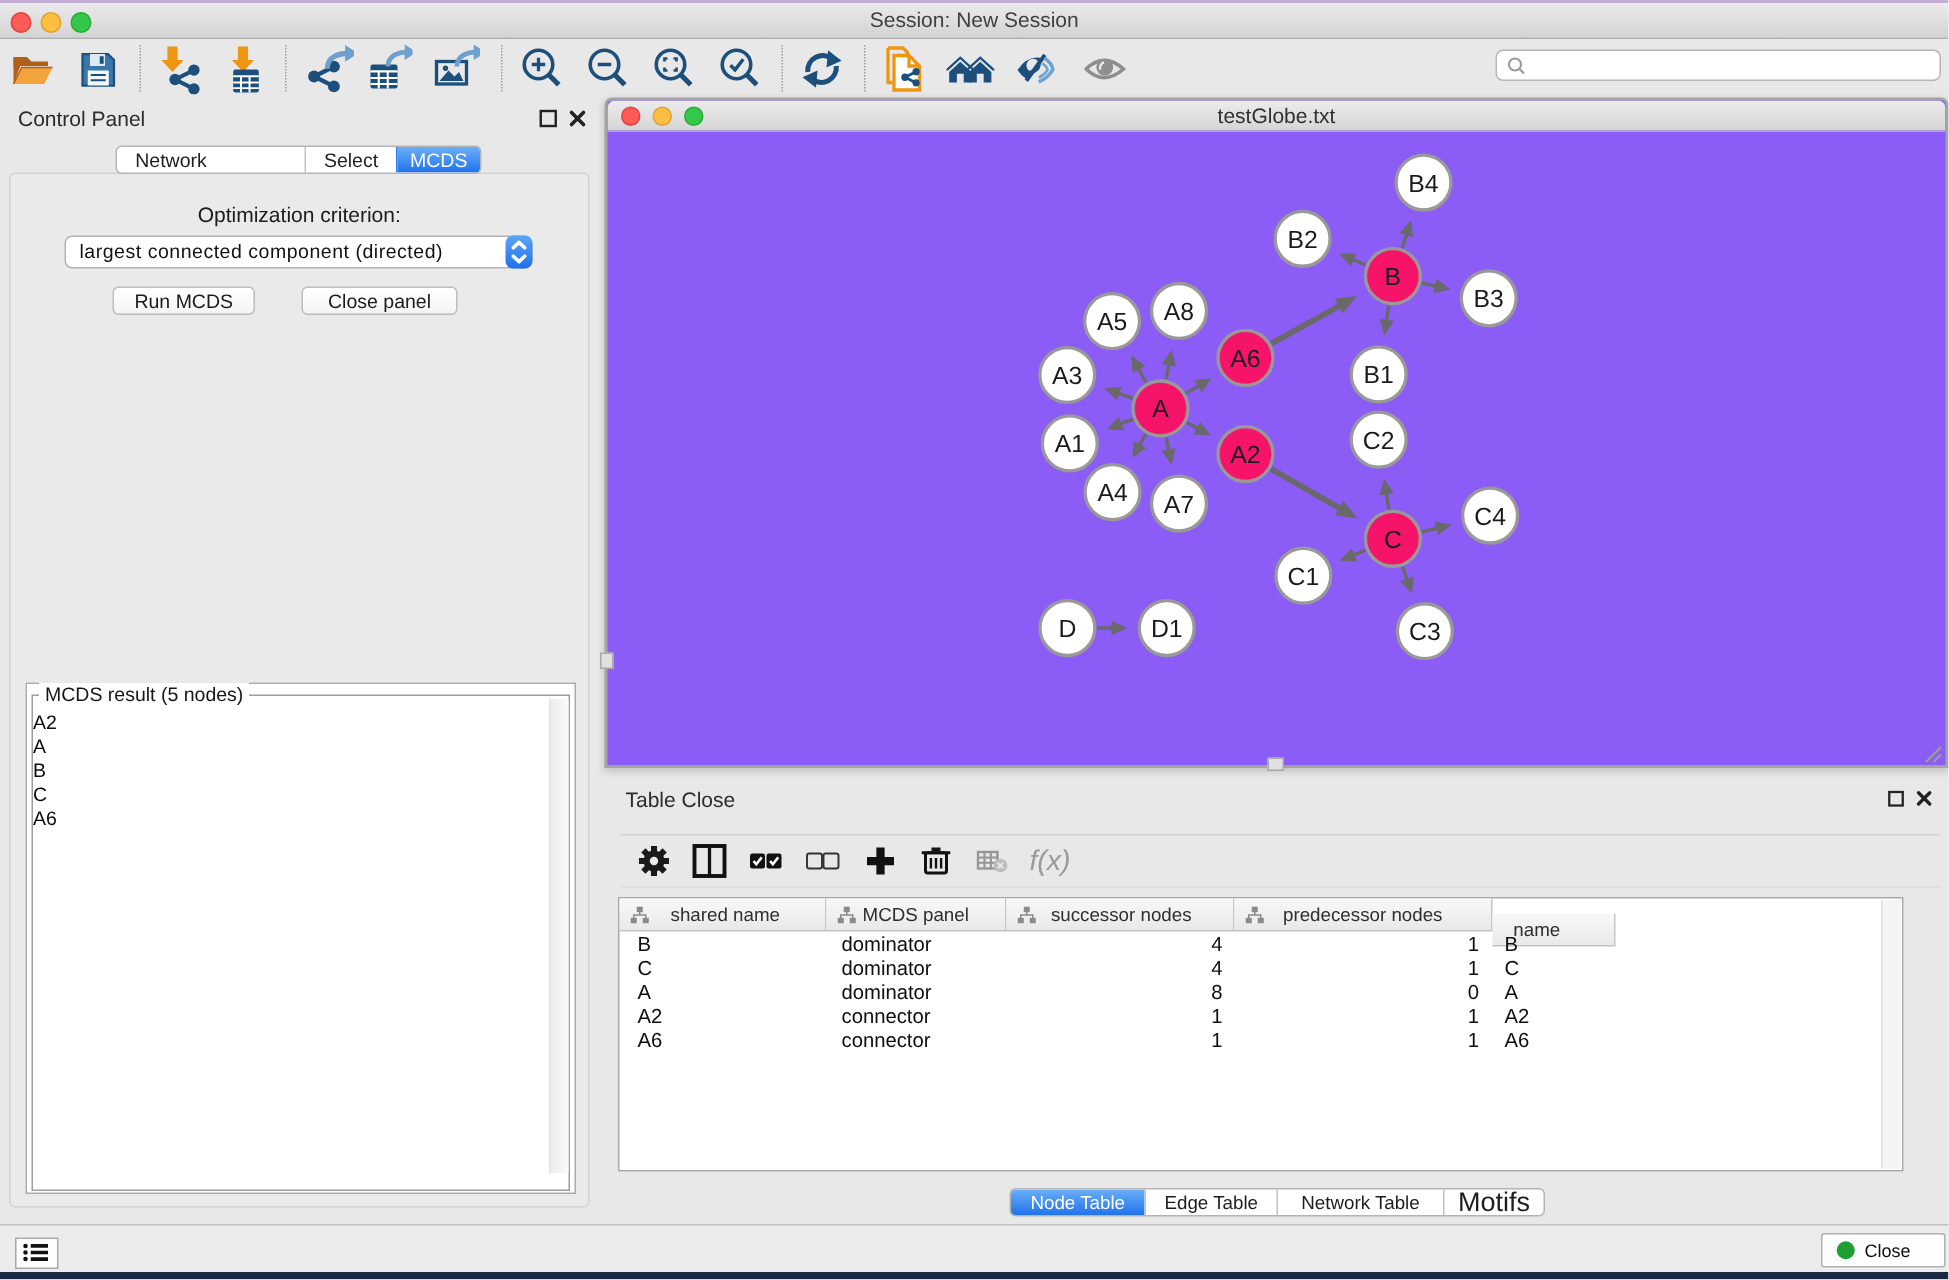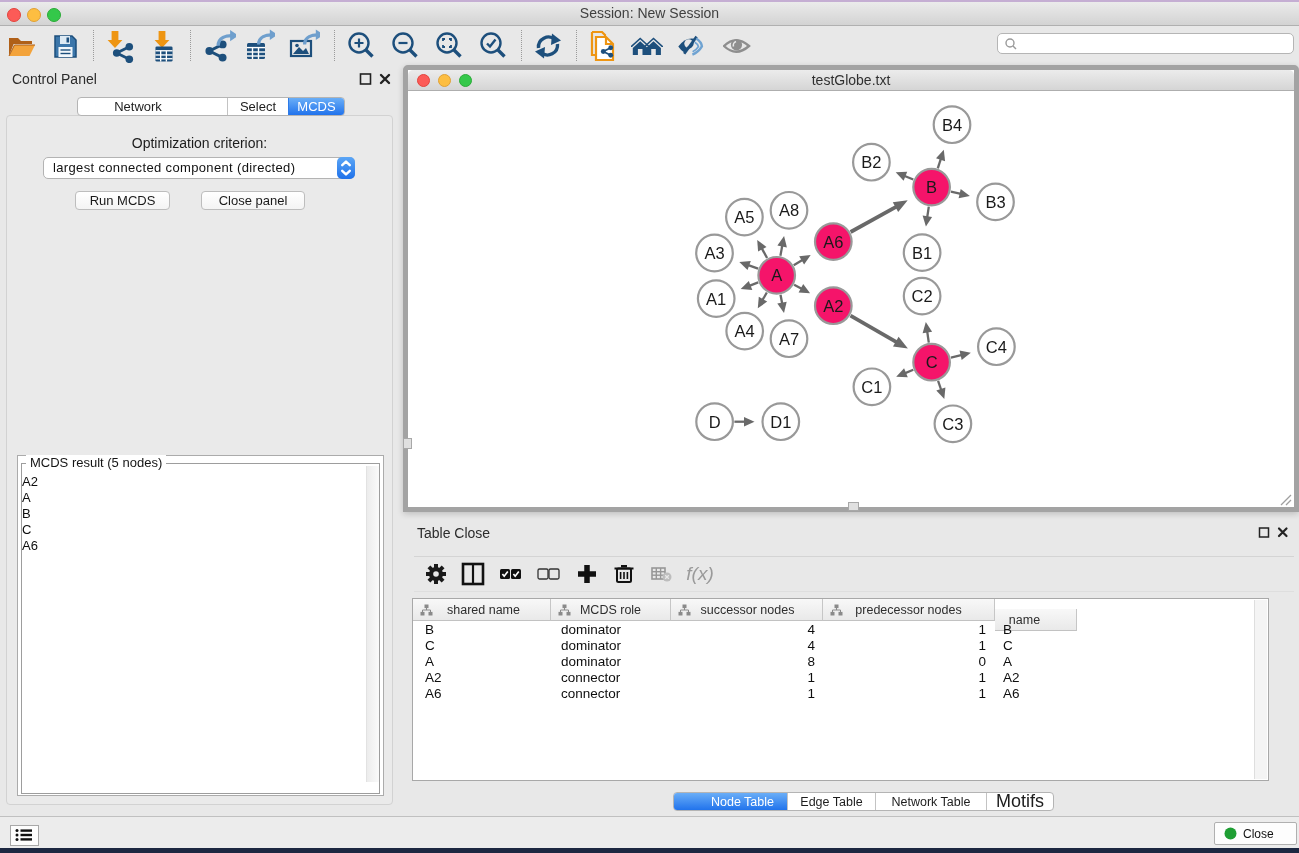--- a/index.html
+++ b/index.html
@@ -9,35 +9,35 @@
 #titlebar{left:0;top:2px;width:1299px;height:23px;background:linear-gradient(#ebebeb,#d3d3d3);border-bottom:1px solid #b0b0b0;}
 .tl{position:absolute;border-radius:50%;width:12px;height:12px;}
 #title{left:0;top:2px;width:1299px;height:23px;line-height:23px;text-align:center;font-size:14px;color:#404040;}
 #toolbar{left:0;top:26px;width:1299px;height:39px;background:#e8e8e8;}
 .tsep{position:absolute;top:4px;height:31px;width:0;border-left:1px dotted #9a9a9a;}
 .ticon{position:absolute;top:3px;}
 #searchbox{position:absolute;left:997px;top:7px;width:295px;height:19px;background:#fff;border:1px solid #b5b5b5;border-radius:5px;}
 #cptitle{left:12px;top:71px;font-size:14px;color:#2c2c2c;}
 .seg{position:absolute;display:flex;border:1px solid #b4b4b4;border-radius:4px;background:#fff;overflow:hidden;}
 .seg div{font-size:13px;color:#1d1d1d;text-align:center;border-left:1px solid #c3c3c3;display:flex;align-items:center;justify-content:center;}
-.seg div:first-child{border-left:none;padding-left:24px;}
+.seg div:first-child{border-left:none;}
 .seg div.sel{background:linear-gradient(#6aaef7,#2173ec);color:#fff;border-left-color:#2e7be8;}
 #tabpanel{left:6px;top:115px;width:385px;height:688px;border:1px solid #d2d2d2;border-radius:4px;background:#eaeaea;}
 #optlabel{left:0px;top:135px;width:399px;text-align:center;font-size:14px;color:#1c1c1c;}
 #dropdown{left:43px;top:157px;width:312px;height:22px;background:#fff;border:1px solid #b3b3b3;border-radius:5px;box-sizing:border-box;}
 #ddtext{position:absolute;left:9px;top:0;line-height:19px;font-size:13px;letter-spacing:0.35px;color:#111;}
 #ddcap{position:absolute;right:-1px;top:-1px;width:18px;height:22px;border-radius:5px;background:linear-gradient(#5ba6f6,#1f71ea);}
 .btn{position:absolute;height:19px;background:linear-gradient(#ffffff,#f4f4f4);border:1px solid #bdbdbd;border-radius:4px;box-sizing:border-box;font-size:13px;color:#1a1a1a;text-align:center;line-height:17px;}
 #mcdsbox{left:17px;top:455px;width:365px;height:339px;background:#fff;border:1px solid #ababab;}
 #fieldset{position:absolute;left:3px;top:7px;width:357px;height:329px;border:1px solid #9d9d9d;}
 #legend{position:absolute;left:4px;top:-9px;background:#fff;padding:0 4px;font-size:13px;color:#151515;}
 #mcdslist{position:absolute;left:4px;top:18px;font-size:13px;color:#0d0d0d;line-height:16px;}
 #mscroll{position:absolute;right:4px;top:10px;width:12px;height:316px;background:linear-gradient(90deg,#ececec,#fafafa);border-left:1px solid #e2e2e2;}
 
-#netwin{left:403px;top:65px;width:896px;height:447px;background:#ffffff;border:5px solid #a3a3a3;border-radius:5px 5px 0 0;box-sizing:border-box;box-shadow:0 2px 6px rgba(0,0,0,0.18);}
+#netwin{left:403px;top:65px;width:896px;height:447px;background:#8b5cf6;border:2px solid #a3a3a3;border-radius:5px 5px 0 0;box-sizing:border-box;box-shadow:0 2px 6px rgba(0,0,0,0.18);}
 #nettitle{position:absolute;left:0;top:0;width:100%;height:20px;background:linear-gradient(#ececec,#d5d5d5);border-bottom:1px solid #aeaeae;border-radius:5px 5px 0 0;}
 #netname{position:absolute;left:0;top:0;width:100%;height:20px;line-height:20px;text-align:center;font-size:14px;color:#303030;}
 
 #tphead{left:417px;top:525px;font-size:14px;color:#2c2c2c;}
 #tbl{left:412px;top:598px;width:857px;height:183px;background:#fff;border:1px solid #a8a8a8;box-sizing:border-box;}
 .th{position:absolute;top:0;height:22px;background:linear-gradient(#f8f8f8,#e9e9e9);border-right:1px solid #c6c6c6;border-bottom:1px solid #c2c2c2;box-sizing:border-box;}
 .th span{position:absolute;width:100%;text-align:center;top:4px;font-size:12.5px;color:#2e2e2e;}
 .row{position:absolute;font-size:13.5px;color:#0e0e0e;height:16px;line-height:16px;}
 
 #statusbar{left:0;top:816px;width:1299px;height:32px;background:#ececec;border-top:1px solid #c0c0c0;box-sizing:border-box;}
@@ -384,21 +384,21 @@
 <div class="th" style="left:0px;width:138px;">
         <span style="left:2px;">shared name</span>
       </div>
 <svg style="position:absolute;left:7px;top:5px;" width="13" height="12" viewBox="0 0 13 12">
         <rect x="4.5" y="0.5" width="4" height="3.6" fill="#8a8a8a"></rect>
         <rect x="0.5" y="7.9" width="4" height="3.6" fill="#8a8a8a"></rect>
         <rect x="8.5" y="7.9" width="4" height="3.6" fill="#8a8a8a"></rect>
         <path d="M6.5 4 L6.5 6 M2.5 8 L2.5 6 L10.5 6 L10.5 8" stroke="#8a8a8a" fill="none" stroke-width="1"></path>
       </svg>
 <div class="th" style="left:138px;width:120px;">
-        <span style="left:0px;">MCDS role</span>
+        <span style="left:0px;">MCDS panel</span>
       </div>
 <svg style="position:absolute;left:145px;top:5px;" width="13" height="12" viewBox="0 0 13 12">
         <rect x="4.5" y="0.5" width="4" height="3.6" fill="#8a8a8a"></rect>
         <rect x="0.5" y="7.9" width="4" height="3.6" fill="#8a8a8a"></rect>
         <rect x="8.5" y="7.9" width="4" height="3.6" fill="#8a8a8a"></rect>
         <path d="M6.5 4 L6.5 6 M2.5 8 L2.5 6 L10.5 6 L10.5 8" stroke="#8a8a8a" fill="none" stroke-width="1"></path>
       </svg>
 <div class="th" style="left:258px;width:152px;">
         <span style="left:1px;">successor nodes</span>
       </div>

